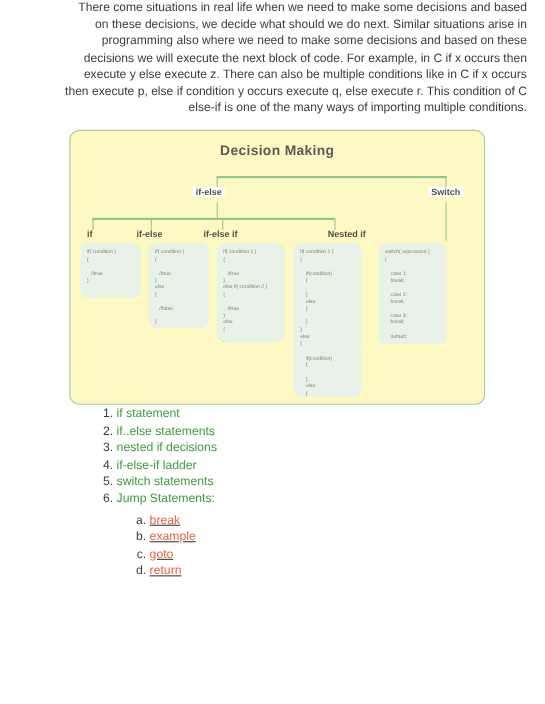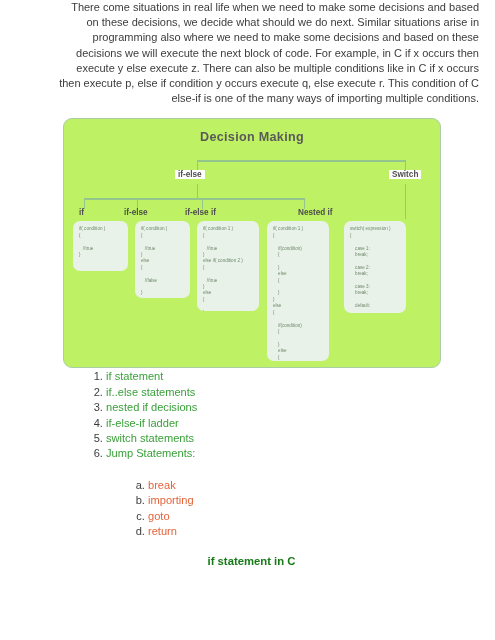--- a/index.html
+++ b/index.html
@@ -50,21 +50,21 @@
   }
 
   
   .diagram-card {
     position: relative;
     margin: 12px 0 0 63px;
     width: 378px;
     height: 250px;
     border: 1.4px solid #a9ceA4;
     border-radius: 9px;
-    background: #bef264;
+    background: #fef9c3;
     box-sizing: border-box;
   }
 
   .diagram-title {
     text-align: center;
     font-size: 12.6px;
     font-weight: bold;
     color: #5a5a5a;
     margin-top: 11px;
     letter-spacing: .3px;
@@ -126,24 +126,25 @@
   }
   ol.main-list > li {
     color: #3c3c3c;
   }
   ol.main-list > li > span.item-text {
     color: #3aa03a;
   }
 
   ol.sub-list {
     list-style-type: lower-alpha;
-    margin: 16px;
+    margin: 4px;
     padding-left: 26px;
     font-size: 11.1px;
     line-height: 15.4px;
+    text-decoration: underline;
   }
   ol.sub-list > li > span.item-text {
     color: #e4643c;
   }
 
   .footer-note {
     text-align: center;
     font-size: 11.3px;
     font-weight: bold;
     color: #167a16;
@@ -267,22 +268,21 @@
   <ol class="main-list">
     <li><span class="item-text">if statement</span></li>
     <li><span class="item-text">if..else statements</span></li>
     <li><span class="item-text">nested if decisions</span></li>
     <li><span class="item-text">if-else-if ladder</span></li>
     <li><span class="item-text">switch statements</span></li>
     <li>
       <span class="item-text">Jump Statements:</span>
       <ol class="sub-list">
         <li><span class="item-text">break</span></li>
-        <li><span class="item-text">importing</span></li>
+        <li><span class="item-text">example</span></li>
         <li><span class="item-text">goto</span></li>
         <li><span class="item-text">return</span></li>
       </ol>
     </li>
   </ol>
 
-  <div class="footer-note">if statement in C</div>
 
 </div>
 
 </body></html>

